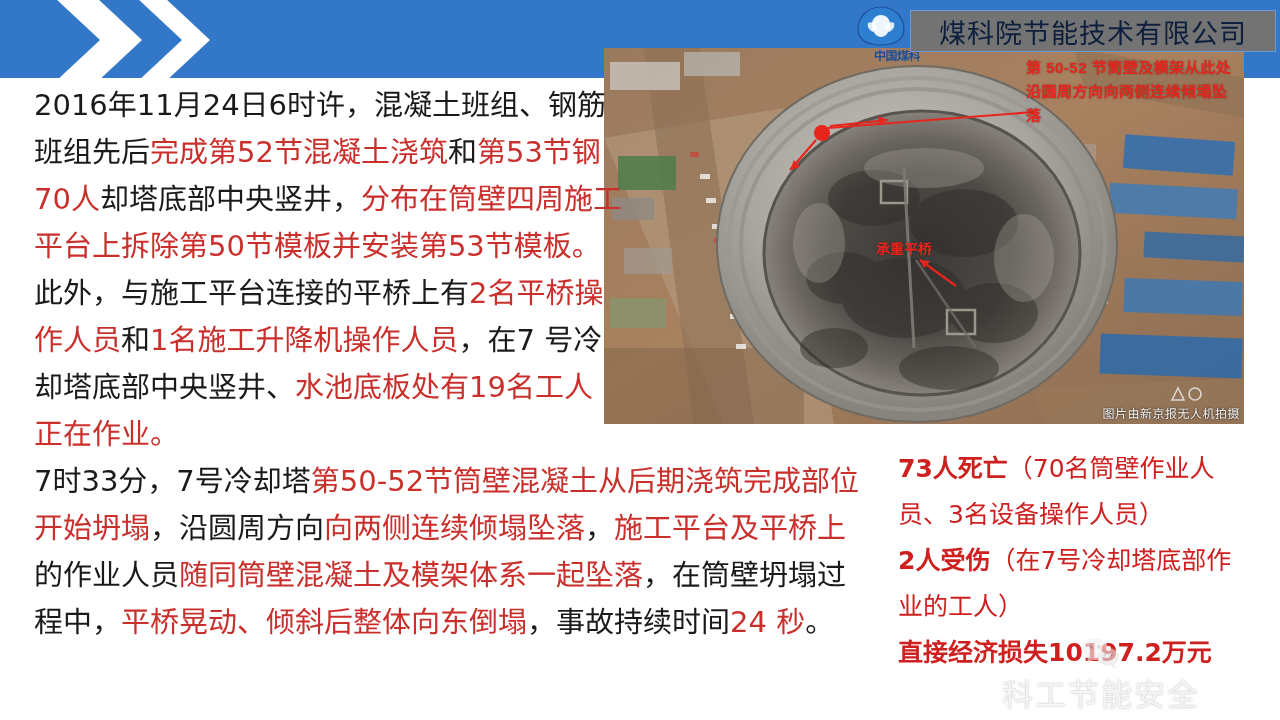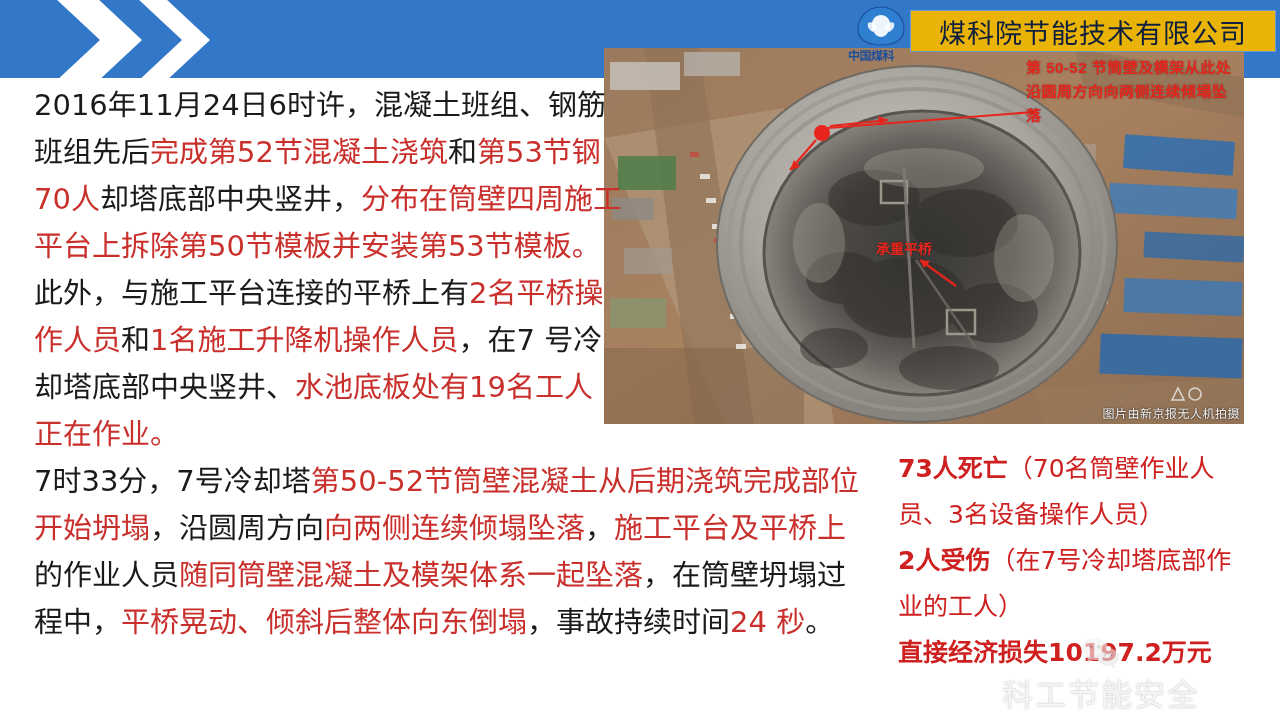--- a/index.html
+++ b/index.html
@@ -47,35 +47,35 @@
     left: 6px;
     top: 1px;
     width: 54px;
     height: 42px;
   }
   .logo-caption {
     position: absolute;
     left: 0px;
     top: 42px;
     width: 72px;
-    text-align: left;
+    text-align: right;
     font-size: 12px;
     font-weight: bold;
     color: #1b4f9c;
     letter-spacing: -0.5px;
     white-space: nowrap;
   }
   .company-box {
     position: absolute;
     left: 910px;
     top: 10px;
     width: 366px;
     height: 42px;
     border: 1px solid #6d9ad6;
-    background: #eab308;
+    background: #737373;
     box-sizing: border-box;
     z-index: 6;
     display: flex;
     align-items: center;
     justify-content: center;
   }
   .company-name {
     font-size: 27px;
     color: #0d1f3d;
     letter-spacing: 1px;

